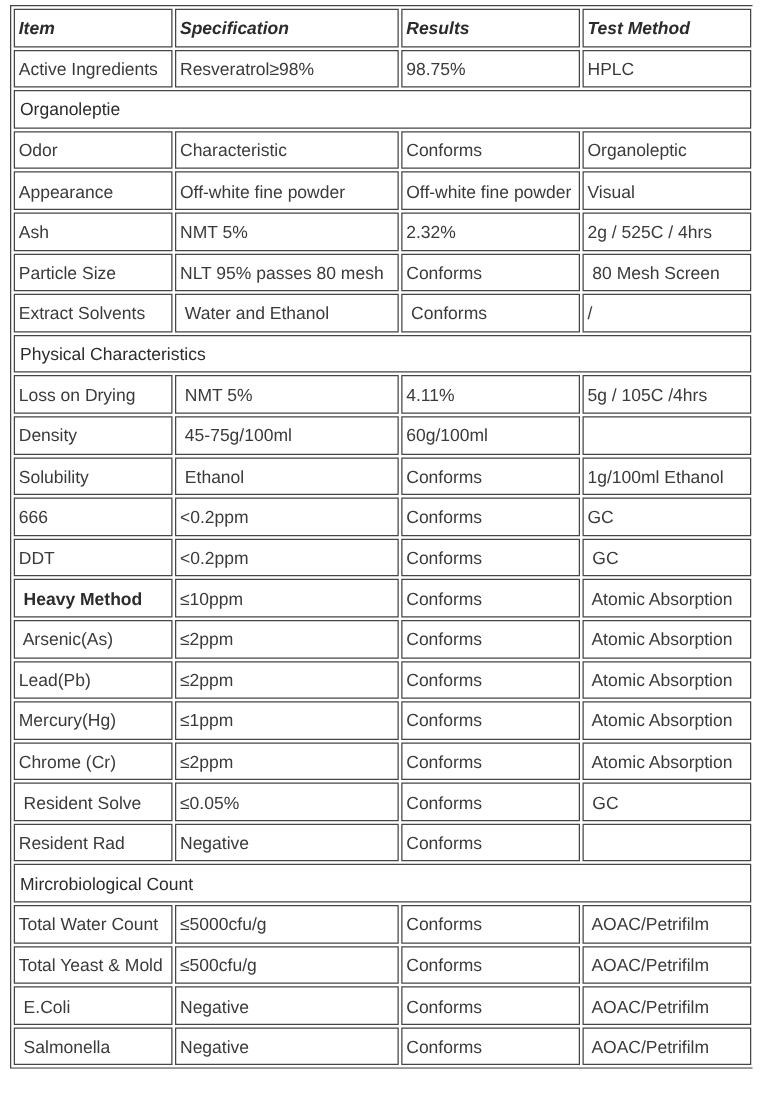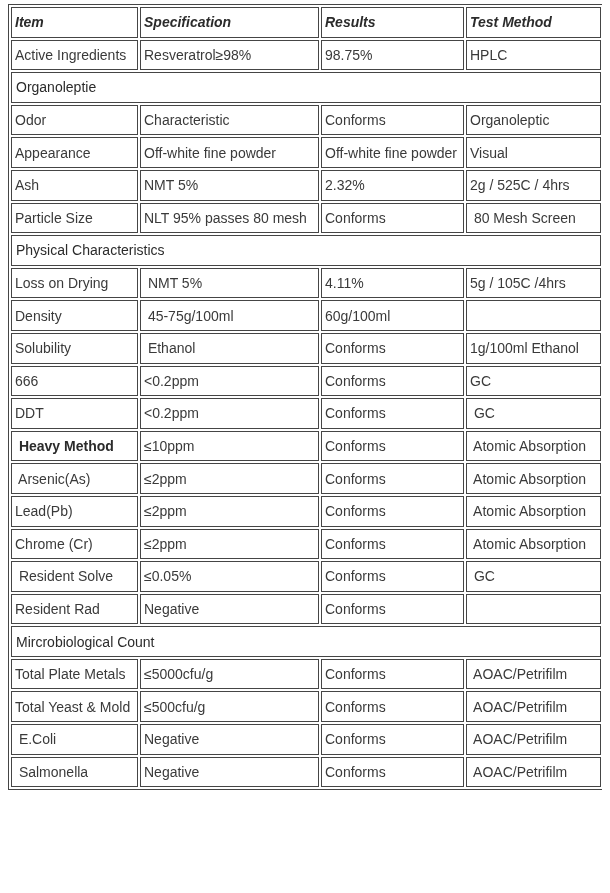--- a/index.html
+++ b/index.html
@@ -92,20 +92,26 @@
         <td>2.32%</td>
         <td>2g / 525C / 4hrs</td>
       </tr>
       <tr>
         <td>Particle Size</td>
         <td>NLT 95% passes 80 mesh</td>
         <td>Conforms</td>
         <td> 80 Mesh Screen</td>
       </tr>
       <tr>
+        <td>Extract Solvents</td>
+        <td> Water and Ethanol</td>
+        <td> Conforms</td>
+        <td>/</td>
+      </tr>
+      <tr>
         <td colspan="4" class="section">Physical Characteristics</td>
       </tr>
       <tr>
         <td>Loss on Drying</td>
         <td> NMT 5%</td>
         <td>4.11%</td>
         <td>5g / 105C /4hrs</td>
       </tr>
       <tr>
         <td>Density</td>
@@ -143,20 +149,26 @@
         <td>Conforms</td>
         <td> Atomic Absorption</td>
       </tr>
       <tr>
         <td>Lead(Pb)</td>
         <td>≤2ppm</td>
         <td>Conforms</td>
         <td> Atomic Absorption</td>
       </tr>
       <tr>
+        <td>Mercury(Hg)</td>
+        <td>≤1ppm</td>
+        <td>Conforms</td>
+        <td> Atomic Absorption</td>
+      </tr>
+      <tr>
         <td>Chrome (Cr)</td>
         <td>≤2ppm</td>
         <td>Conforms</td>
         <td> Atomic Absorption</td>
       </tr>
       <tr>
         <td> Resident Solve</td>
         <td>≤0.05%</td>
         <td>Conforms</td>
         <td> GC</td>
@@ -164,21 +176,21 @@
       <tr>
         <td>Resident Rad</td>
         <td>Negative</td>
         <td>Conforms</td>
         <td></td>
       </tr>
       <tr>
         <td colspan="4" class="section">Mircrobiological Count</td>
       </tr>
       <tr>
-        <td>Total Plate Metals</td>
+        <td>Total Water Count</td>
         <td>≤5000cfu/g</td>
         <td>Conforms</td>
         <td> AOAC/Petrifilm</td>
       </tr>
       <tr>
         <td>Total Yeast &amp; Mold</td>
         <td>≤500cfu/g</td>
         <td>Conforms</td>
         <td> AOAC/Petrifilm</td>
       </tr>

